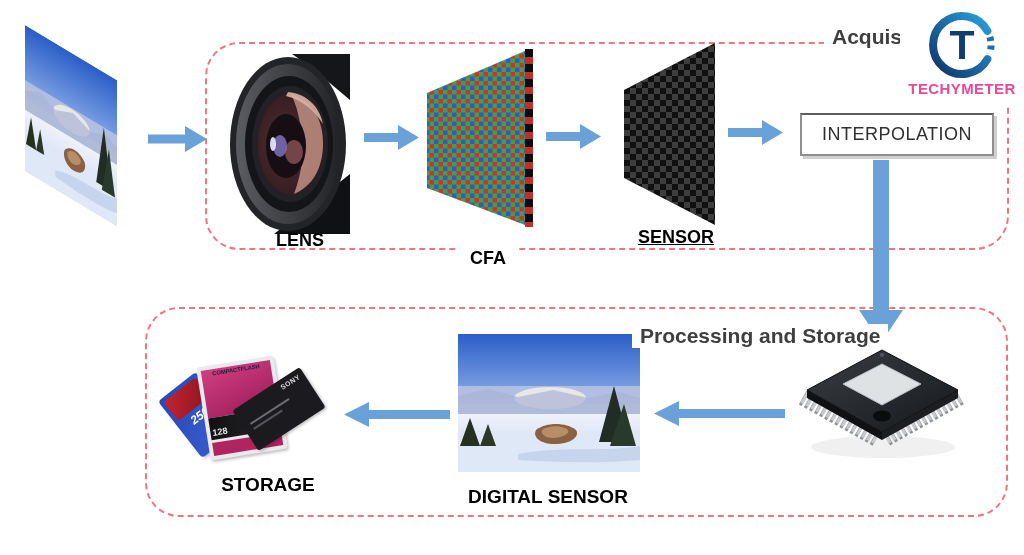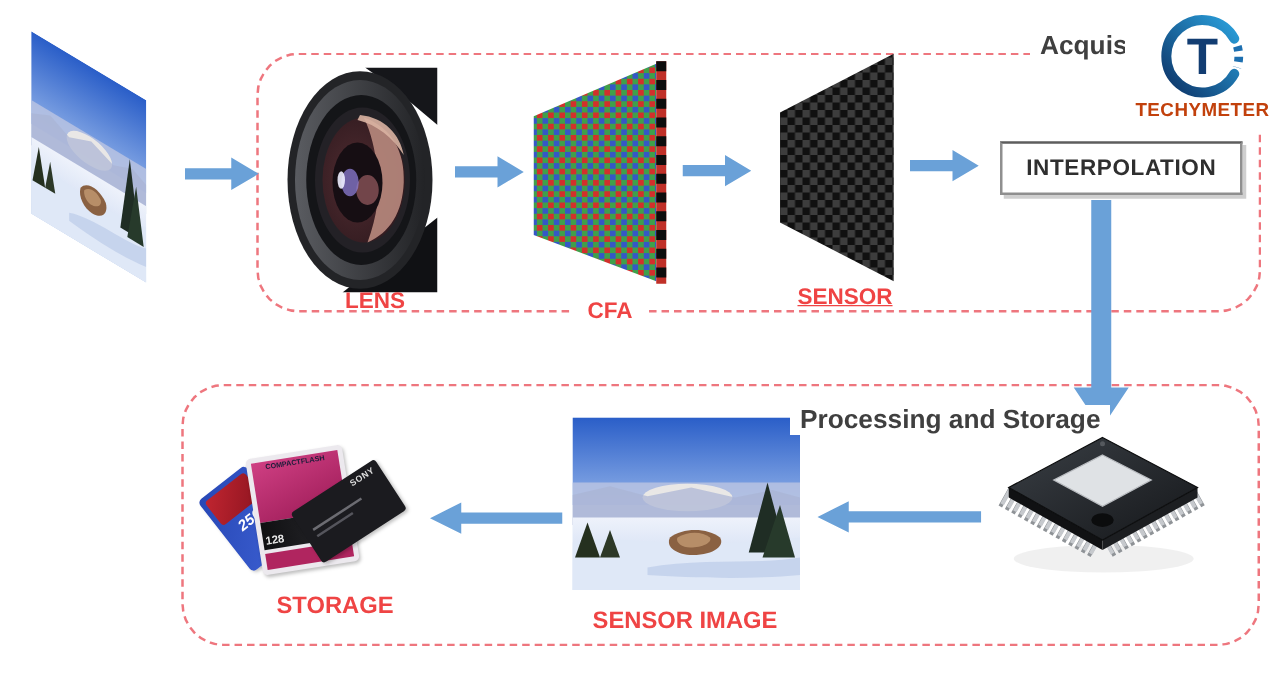--- a/index.html
+++ b/index.html
@@ -3,38 +3,38 @@
 <meta charset="utf-8">
 <style>
   html,body{margin:0;padding:0;background:#fff;}
   #canvas{position:relative;width:1024px;height:555px;background:#fff;overflow:hidden;
           font-family:"Liberation Sans",sans-serif;}
   
   .sec-box{position:absolute;border:2px dashed #ee767e;border-radius:34px;z-index:1;}
   .sec-label{position:absolute;z-index:6;font-size:21px;font-weight:600;color:#3f3f3f;
              background:#fff;padding:0 8px;white-space:nowrap;}
   
-  .node-label{position:absolute;z-index:6;font-weight:bold;color:#ef4444;text-align:center;
+  .node-label{position:absolute;z-index:6;font-weight:bold;color:#000000;text-align:center;
               font-size:18px;background:#fff;line-height:1.15;}
   .nobg{background:transparent;}
   
   .interp{position:absolute;left:800px;top:113px;width:190px;height:39px;z-index:5;
           background:#fff;border:2px solid #8f8f8f;border-top-color:#5d5d5d;
           box-shadow:3px 3px 0 #cfcfcf;display:flex;align-items:center;justify-content:center;
-          font-weight:bold;font-size:18px;color:#2f2f2f;letter-spacing:.5px;}
+          font-weight:normal;font-size:18px;color:#2f2f2f;letter-spacing:.5px;}
   .arrow{position:absolute;z-index:3;}
   
   .src-img{position:absolute;left:25px;top:25px;width:92px;height:146px;
            transform:skewY(31deg);transform-origin:0 0;overflow:hidden;z-index:2;}
   .photo{position:absolute;z-index:2;}
   
   .logo-block{position:absolute;left:900px;top:0;width:124px;height:106px;background:#fff;
               z-index:7;text-align:center;}
   .logo-ring{margin:11px auto 0 auto;display:block;}
-  .logo-name{font-size:15px;font-weight:bold;color:#c2410c;letter-spacing:.4px;margin-top:1px;}
+  .logo-name{font-size:15px;font-weight:bold;color:#ec4899;letter-spacing:.4px;margin-top:1px;}
   
   .cards{position:absolute;left:173px;top:355px;width:160px;height:118px;z-index:2;}
   .card{position:absolute;border-radius:4px;box-shadow:1px 2px 3px rgba(0,0,0,.25);}
   .card-blue{left:2px;top:24px;width:48px;height:72px;transform:rotate(-38deg);
              background:linear-gradient(135deg,#2747b5,#3f63d6);}
   .card-blue .cap{position:absolute;left:4px;top:4px;right:4px;height:24px;border-radius:3px;
              background:linear-gradient(135deg,#c02530,#8e1420);}
   .card-blue .txt{position:absolute;left:0;right:0;top:30px;color:#fff;font-weight:bold;
              font-style:italic;font-size:12px;text-align:center;}
   .card-cf{left:30px;top:6px;width:78px;height:94px;background:#ece9ee;transform:rotate(-9deg);}
@@ -147,21 +147,21 @@
     <polygon points="0,9 34,9 34,1 55,13.5 34,26 34,18 0,18" fill="#6aa1d8"></polygon>
   </svg>
 
   <div class="photo" style="left:425px;top:45px;">
     <svg width="112" height="188" viewBox="0 0 112 188">
       <polygon points="2,48 100,6 100,180 2,143" fill="url(#bayer)"></polygon>
       <rect x="100" y="4" width="8" height="178" fill="#c03028"></rect>
       <line x1="104" y1="4" x2="104" y2="182" stroke="#0d0d0d" stroke-width="8" stroke-dasharray="8 7"></line>
     </svg>
   </div>
-  <div class="node-label" style="left:458px;top:238px;width:52px;padding:0 4px;">CFA</div>
+  <div class="node-label" style="left:458px;top:248px;width:52px;padding:0 4px;">CFA</div>
 
   <svg class="arrow" style="left:546px;top:123px;" width="56" height="27" viewBox="0 0 56 27">
     <polygon points="0,9 34,9 34,1 55,13.5 34,26 34,18 0,18" fill="#6aa1d8"></polygon>
   </svg>
 
   <div class="photo" style="left:618px;top:40px;">
     <svg width="102" height="190" viewBox="0 0 102 190">
       <polygon points="6,50 97,3 97,185 6,138" fill="url(#sensorchk)"></polygon>
     </svg>
   </div>
@@ -223,21 +223,21 @@
       <path d="M0 100 C40 92 80 108 182 96 L182 138 L0 138 Z" fill="#dfe8f7"></path>
       <path d="M60 120 C100 112 150 118 182 112 L182 126 C140 130 90 128 60 126 Z" fill="#b6c6e6" opacity=".6"></path>
       <path d="M78 96 C88 88 108 88 118 96 C122 102 114 110 96 110 C84 110 74 104 78 96 Z" fill="#8a6142"></path>
       <path d="M84 96 C92 91 104 91 110 96 C112 100 104 104 94 104 C88 104 82 100 84 96 Z" fill="#c29a72" opacity=".8"></path>
       <polygon points="156,52 171,108 141,108" fill="#1f2d24"></polygon>
       <polygon points="166,70 178,112 152,112" fill="#273a2b"></polygon>
       <polygon points="12,84 22,112 2,112" fill="#25301f"></polygon>
       <polygon points="30,90 38,112 22,112" fill="#2c3827"></polygon>
     </svg>
   </div>
-  <div class="node-label nobg" style="left:448px;top:486px;width:200px;font-size:19px;">SENSOR IMAGE</div>
+  <div class="node-label nobg" style="left:448px;top:486px;width:200px;font-size:19px;">DIGITAL SENSOR</div>
 
   <svg class="arrow" style="left:343px;top:401px;" width="107" height="27" viewBox="0 0 107 27">
     <polygon points="107,9 26,9 26,1 1,13.5 26,26 26,18 107,18" fill="#6aa1d8"></polygon>
   </svg>
 
   <div class="cards">
     <div class="card card-blue">
       <div class="cap"></div>
       <div class="txt">256</div>
     </div>

